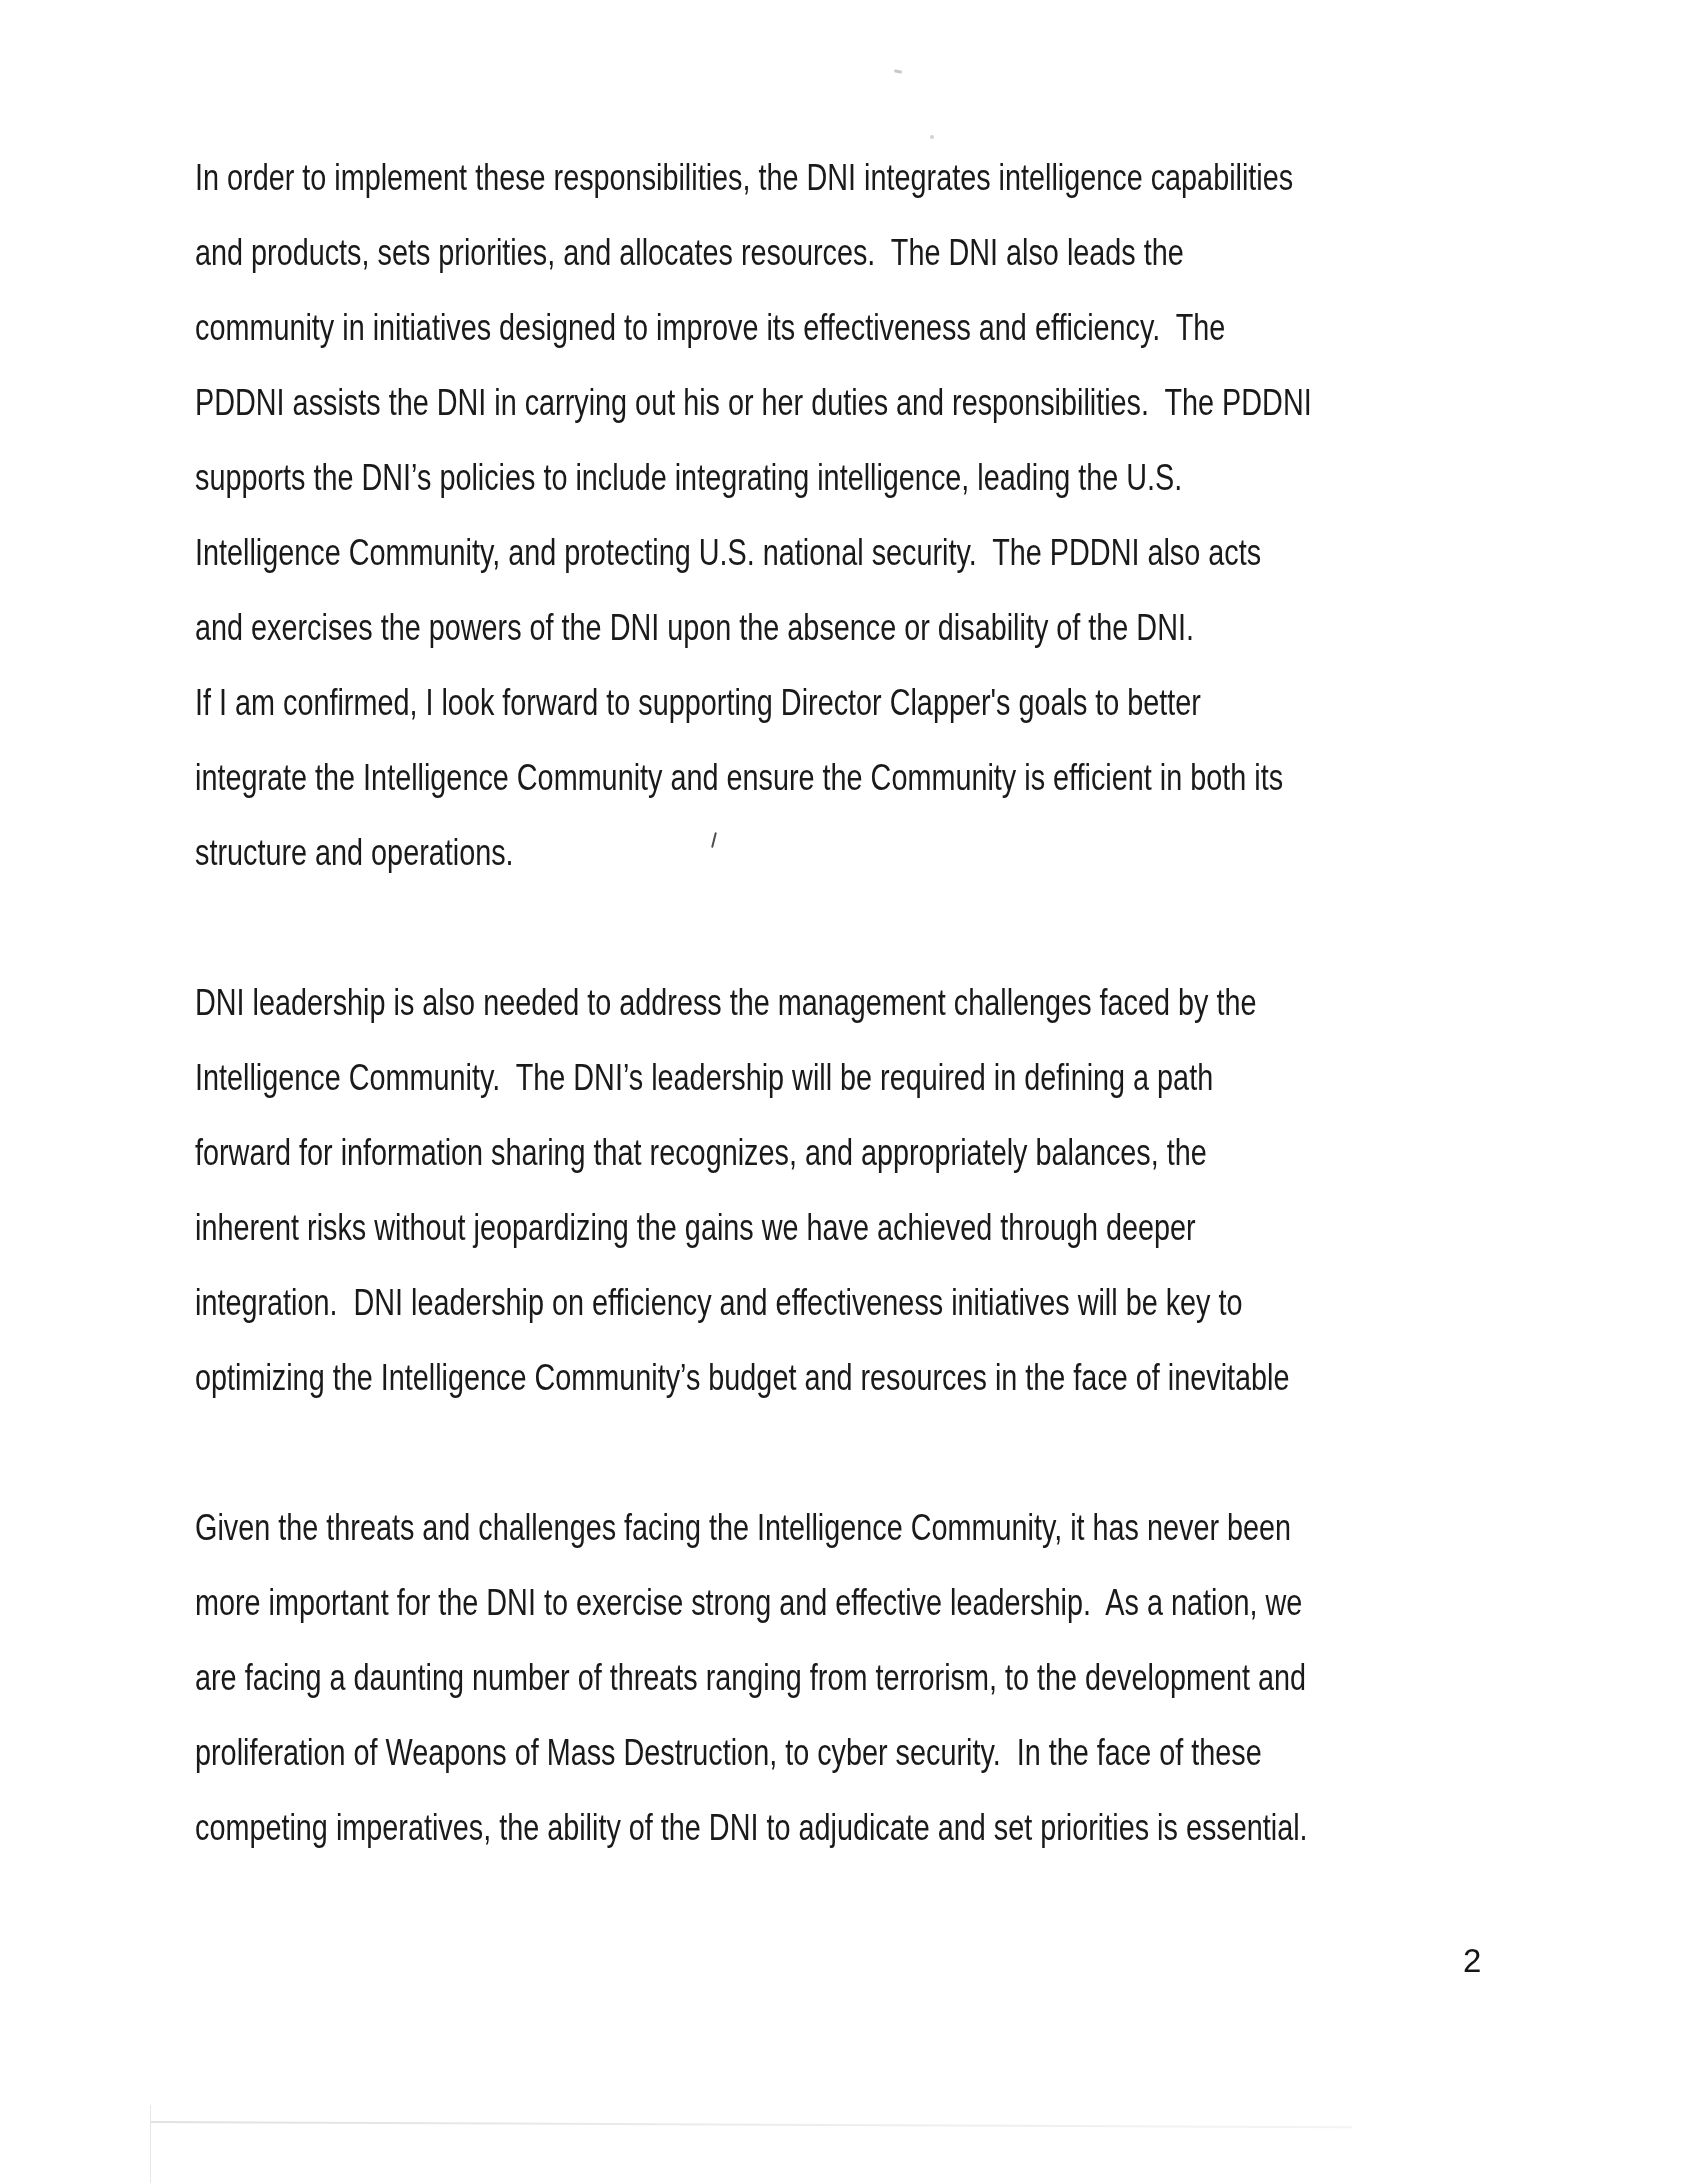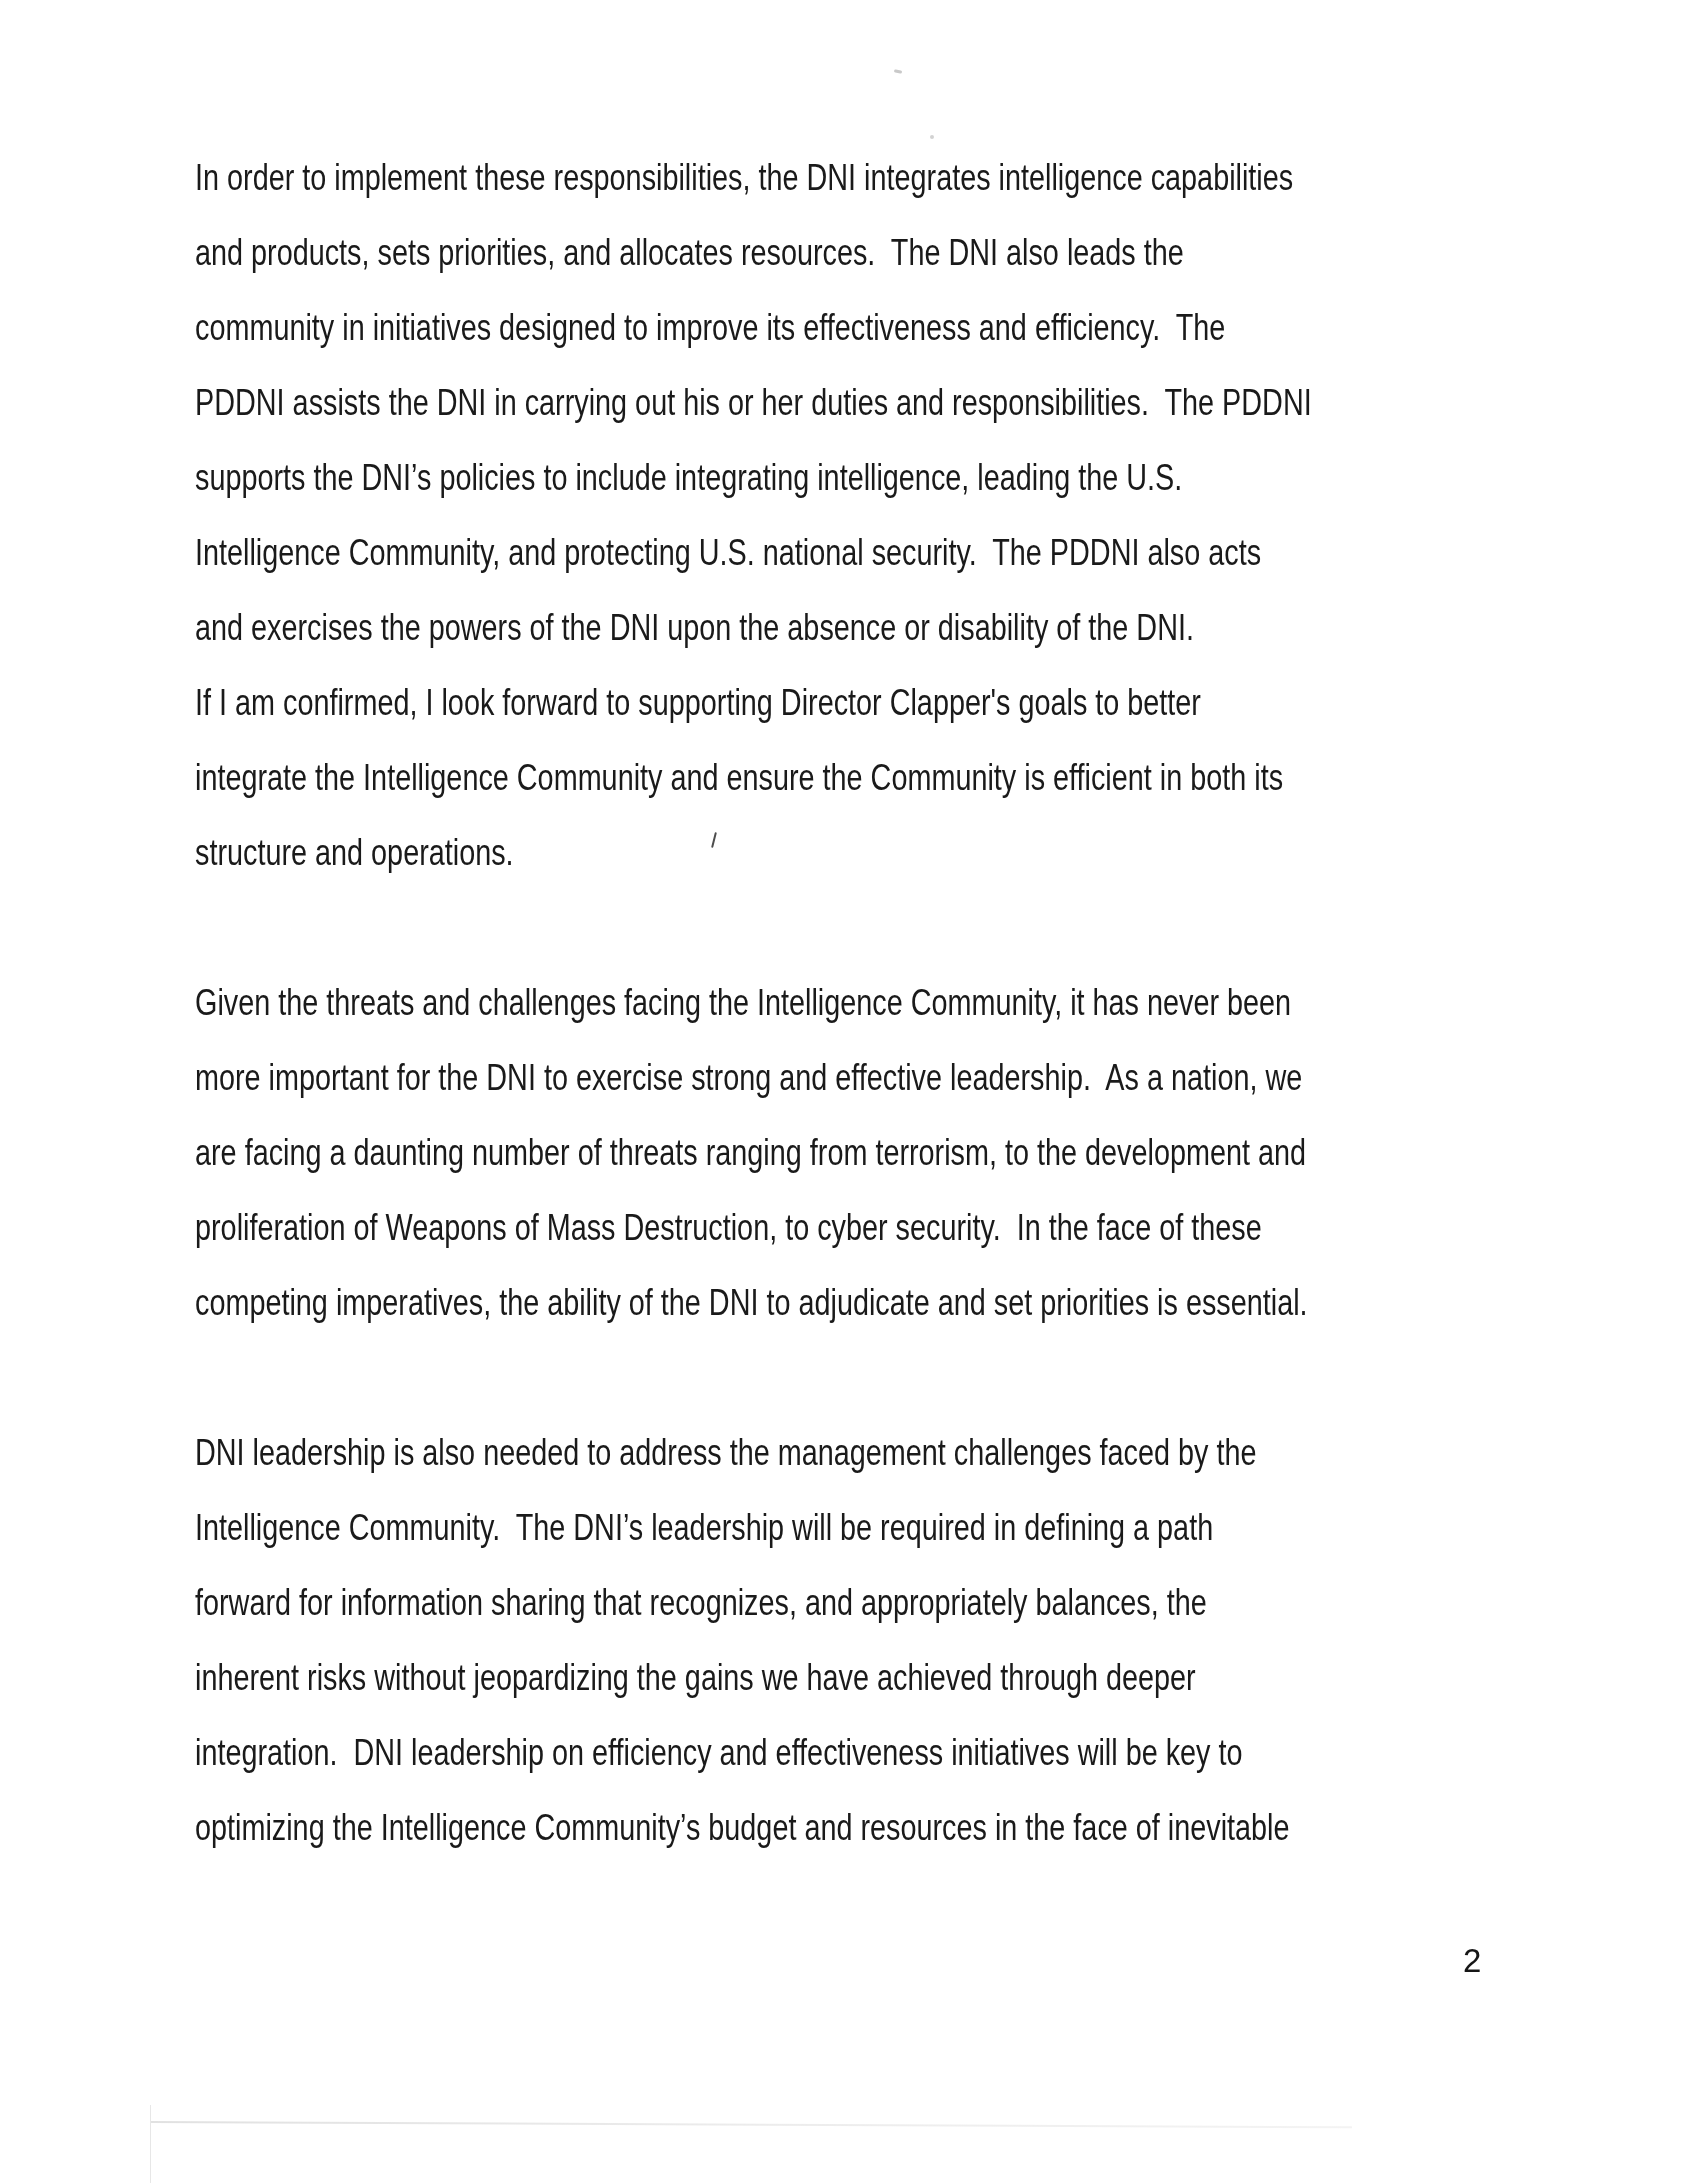--- a/index.html
+++ b/index.html
@@ -89,33 +89,33 @@
         <div class="line">community in initiatives designed to improve its effectiveness and efficiency.  The</div>
         <div class="line">PDDNI assists the DNI in carrying out his or her duties and responsibilities.  The PDDNI</div>
         <div class="line">supports the DNI’s policies to include integrating intelligence, leading the U.S.</div>
         <div class="line">Intelligence Community, and protecting U.S. national security.  The PDDNI also acts</div>
         <div class="line">and exercises the powers of the DNI upon the absence or disability of the DNI.</div>
         <div class="line">If I am confirmed, I look forward to supporting Director Clapper's goals to better</div>
         <div class="line">integrate the Intelligence Community and ensure the Community is efficient in both its</div>
         <div class="line">structure and operations.</div>
       </div>
       <div class="paragraph">
-        <div class="line">Given the threats and challenges facing the Intelligence Community, it has never been</div>
-        <div class="line">more important for the DNI to exercise strong and effective leadership.  As a nation, we</div>
-        <div class="line">are facing a daunting number of threats ranging from terrorism, to the development and</div>
-        <div class="line">proliferation of Weapons of Mass Destruction, to cyber security.  In the face of these</div>
-        <div class="line">competing imperatives, the ability of the DNI to adjudicate and set priorities is essential.</div>
-      </div>
-      <div class="paragraph">
         <div class="line">DNI leadership is also needed to address the management challenges faced by the</div>
         <div class="line">Intelligence Community.  The DNI’s leadership will be required in defining a path</div>
         <div class="line">forward for information sharing that recognizes, and appropriately balances, the</div>
         <div class="line">inherent risks without jeopardizing the gains we have achieved through deeper</div>
         <div class="line">integration.  DNI leadership on efficiency and effectiveness initiatives will be key to</div>
         <div class="line">optimizing the Intelligence Community’s budget and resources in the face of inevitable</div>
+      </div>
+      <div class="paragraph">
+        <div class="line">Given the threats and challenges facing the Intelligence Community, it has never been</div>
+        <div class="line">more important for the DNI to exercise strong and effective leadership.  As a nation, we</div>
+        <div class="line">are facing a daunting number of threats ranging from terrorism, to the development and</div>
+        <div class="line">proliferation of Weapons of Mass Destruction, to cyber security.  In the face of these</div>
+        <div class="line">competing imperatives, the ability of the DNI to adjudicate and set priorities is essential.</div>
       </div>
     </div>
 
   <div class="page-number">2</div>
 
   <div class="artifact speck-1"></div>
   <div class="artifact speck-2"></div>
   <div class="artifact stray-tick"></div>
   <div class="artifact bottom-scanline"></div>
   <div class="artifact bottom-edge"></div>

